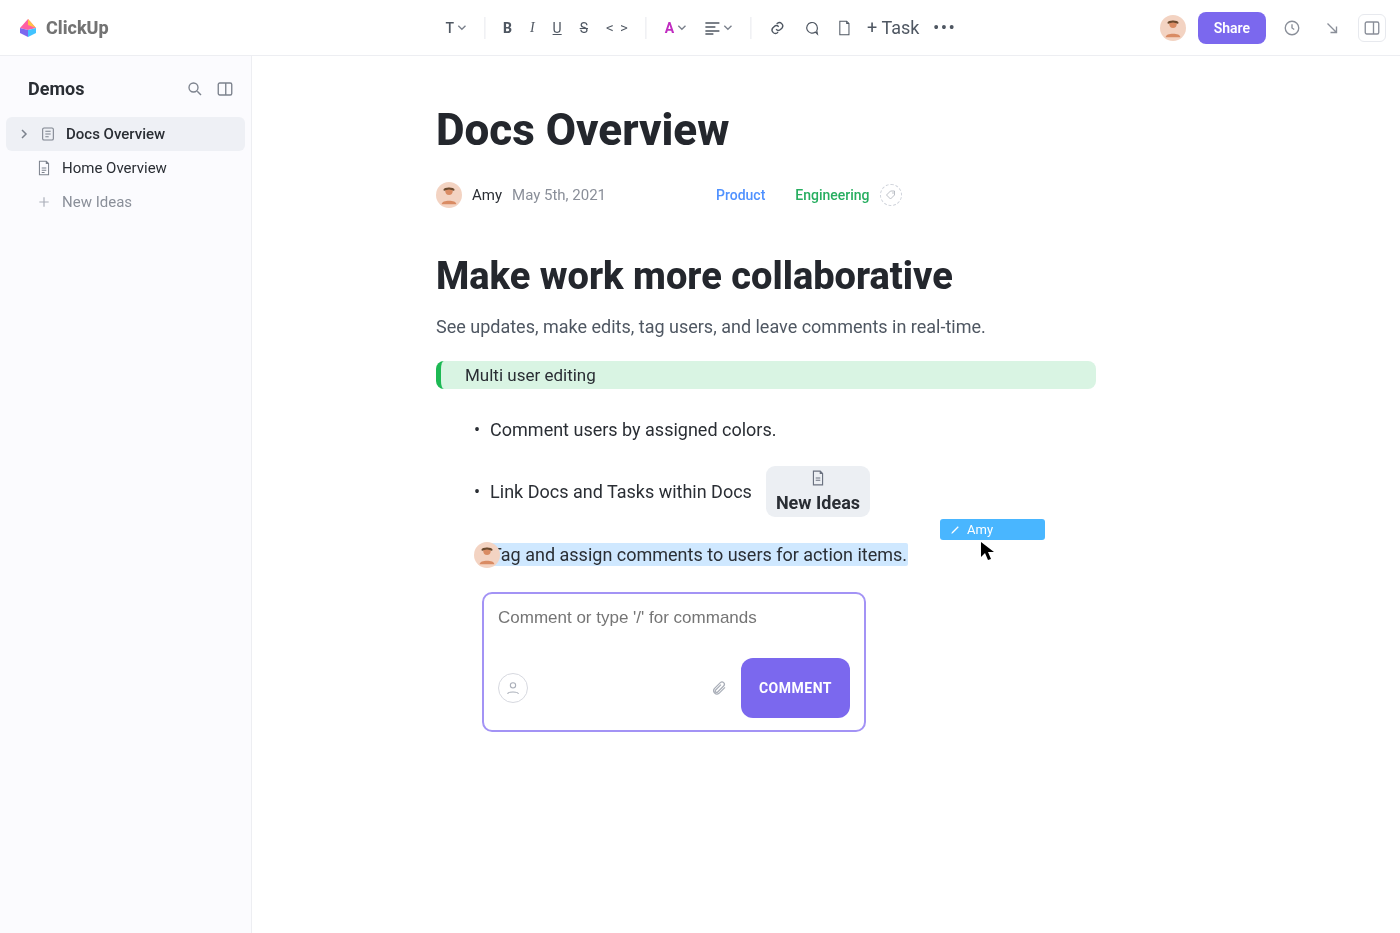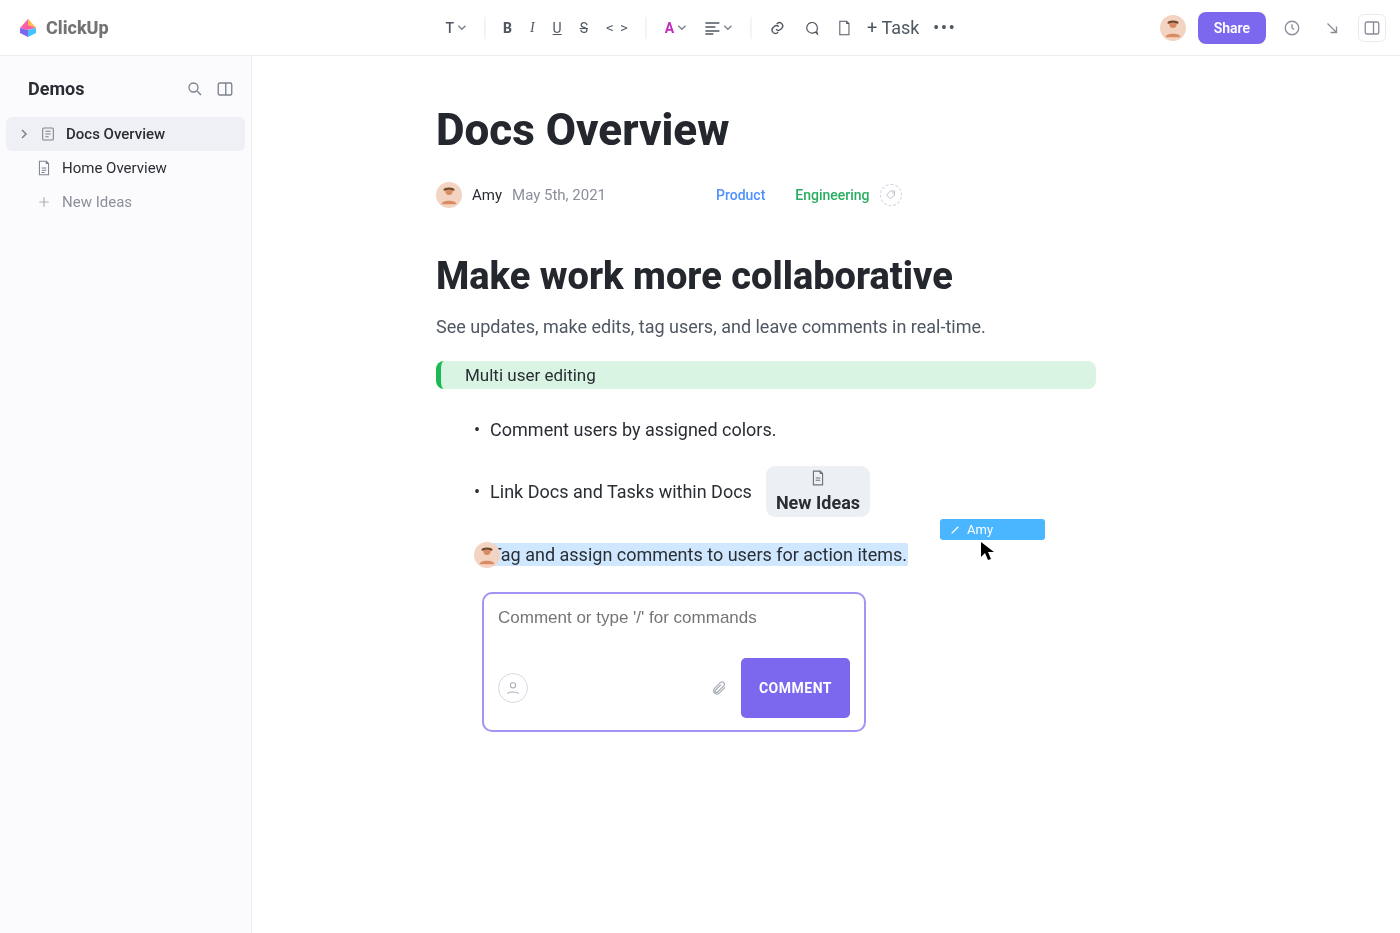--- a/index.html
+++ b/index.html
@@ -79,21 +79,21 @@
   .presence-chip { position: absolute; left: 466px; top: -24px; background: #49b6ff; color: #fff; font-size: 13px; padding: 3px 16px 3px 10px; border-radius: 3px; display: flex; align-items: center; gap: 6px; width: 105px; }
   .cursor-svg { position: absolute; left: 506px; top: -2px; }
 
   
   .comment-box { width: 384px; border: 2px solid #a393f5; border-radius: 10px; padding: 14px 14px 12px 14px; margin-left: 46px; margin-top: 16px; position: relative; }
   .comment-input { width: 100%; border: none; font-size: 17px; color: #8a8f99; background: transparent; outline: none; margin-bottom: 30px; }
   .comment-footer { display: flex; align-items: center; justify-content: space-between; }
   .comment-left { display: flex; align-items: center; gap: 12px; }
   .assign-avatar { width: 30px; height: 30px; border-radius: 50%; border: 1px solid #d7d9e0; display:flex; align-items:center; justify-content:center; color:#a9aeb8; cursor:pointer; }
   .attach-ic { color:#a9aeb8; cursor:pointer; }
-  .comment-btn { background: #7b68ee; color: #fff; font-weight: 700; font-size: 14px; letter-spacing: 0.5px; padding: 22px 18px; border-radius: 5px; cursor: pointer; }
+  .comment-btn { background: #7b68ee; color: #fff; font-weight: 700; font-size: 14px; letter-spacing: 0.5px; padding: 22px 18px; border-radius: 12px; cursor: pointer; }
 
   svg { display: block; }
 </style>
 </head>
 <body>
 
 <div class="app">
 
   <div class="topbar">
     <div class="logo">

